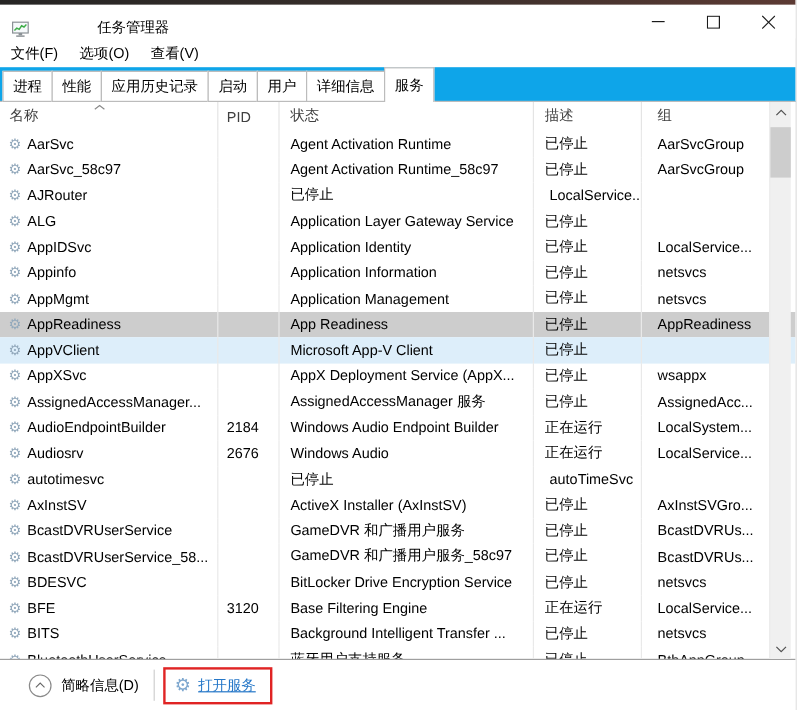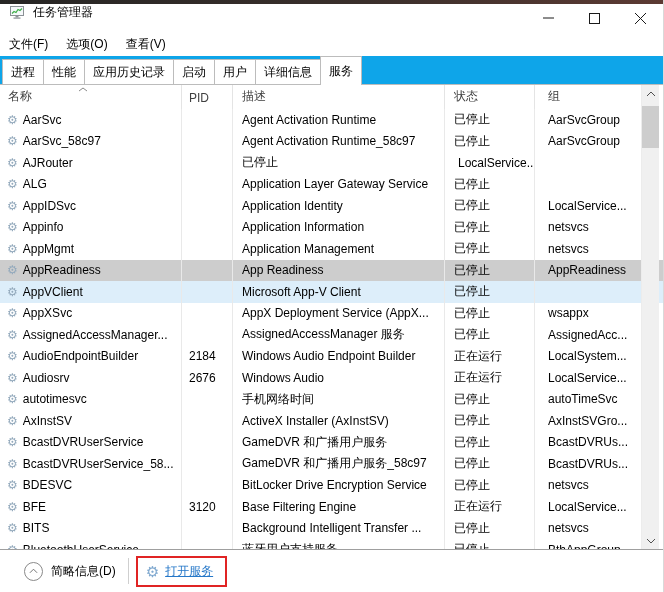--- a/index.html
+++ b/index.html
@@ -5,21 +5,21 @@
   * { margin:0; padding:0; box-sizing:border-box; }
   html,body { background:#fff; }
   .window {
     position:relative; width:664px; height:592px; background:#fff;
     font-family:"Liberation Sans", sans-serif; font-size:12px; color:#000;
     overflow:hidden; border-right:1px solid #d9d9d9;
   }
   .top-strip { height:4px; background:linear-gradient(90deg,#262524 0%,#3a2f2b 55%,#5c3a33 100%); }
 
   
-  .titlebar { height:28px; display:flex; align-items:flex-start; padding-left:9px; background:#fff; }
+  .titlebar { height:28px; display:flex; align-items:flex-end; padding-left:9px; background:#fff;gap:48px; }
   .app-icon { width:16px; height:16px; display:inline-flex; }
   .title { margin-left:8px; font-size:12px; }
   .win-controls { margin-left:auto; display:flex; height:100%; }
   .wc { width:46px; height:100%; display:flex; align-items:center; justify-content:center; cursor:default; }
 
   
   .menubar { height:24px; display:flex; align-items:center; }
   .menu-item { padding:0 9px; }
 
   
@@ -121,22 +121,22 @@
       <div class="tab">详细信息</div>
       <div class="tab active">服务</div>
     </div>
 
   <div class="content">
     <div class="thead">
         <div class="hcell c0">名称<span class="sort-caret"><svg width="10" height="5" viewBox="0 0 10 5">
               <polyline points="1,4 5,1 9,4" fill="none" stroke="#8a8a8a"></polyline>
             </svg></span></div>
         <div class="hcell c1">PID</div>
+        <div class="hcell c3">状态</div>
         <div class="hcell c2">描述</div>
-        <div class="hcell c3">状态</div>
         <div class="hcell c4">组</div>
       </div>
     <div class="tbody">
         <div class="row">
           <div class="cell c0">
             <span class="gear">⚙</span>
             <span>AarSvc</span>
           </div>
           <div class="cell c1"></div>
           <div class="cell c2">Agent Activation Runtime</div>
@@ -261,21 +261,20 @@
           <div class="cell c2">Windows Audio</div>
           <div class="cell c3">正在运行</div>
           <div class="cell c4">LocalService...</div>
         </div>
         <div class="row">
           <div class="cell c0">
             <span class="gear">⚙</span>
             <span>autotimesvc</span>
           </div>
           <div class="cell c1"></div>
-          <div class="cell c2">手机网络时间</div>
           <div class="cell c3">已停止</div>
           <div class="cell c4">autoTimeSvc</div>
         </div>
         <div class="row">
           <div class="cell c0">
             <span class="gear">⚙</span>
             <span>AxInstSV</span>
           </div>
           <div class="cell c1"></div>
           <div class="cell c2">ActiveX Installer (AxInstSV)</div>

